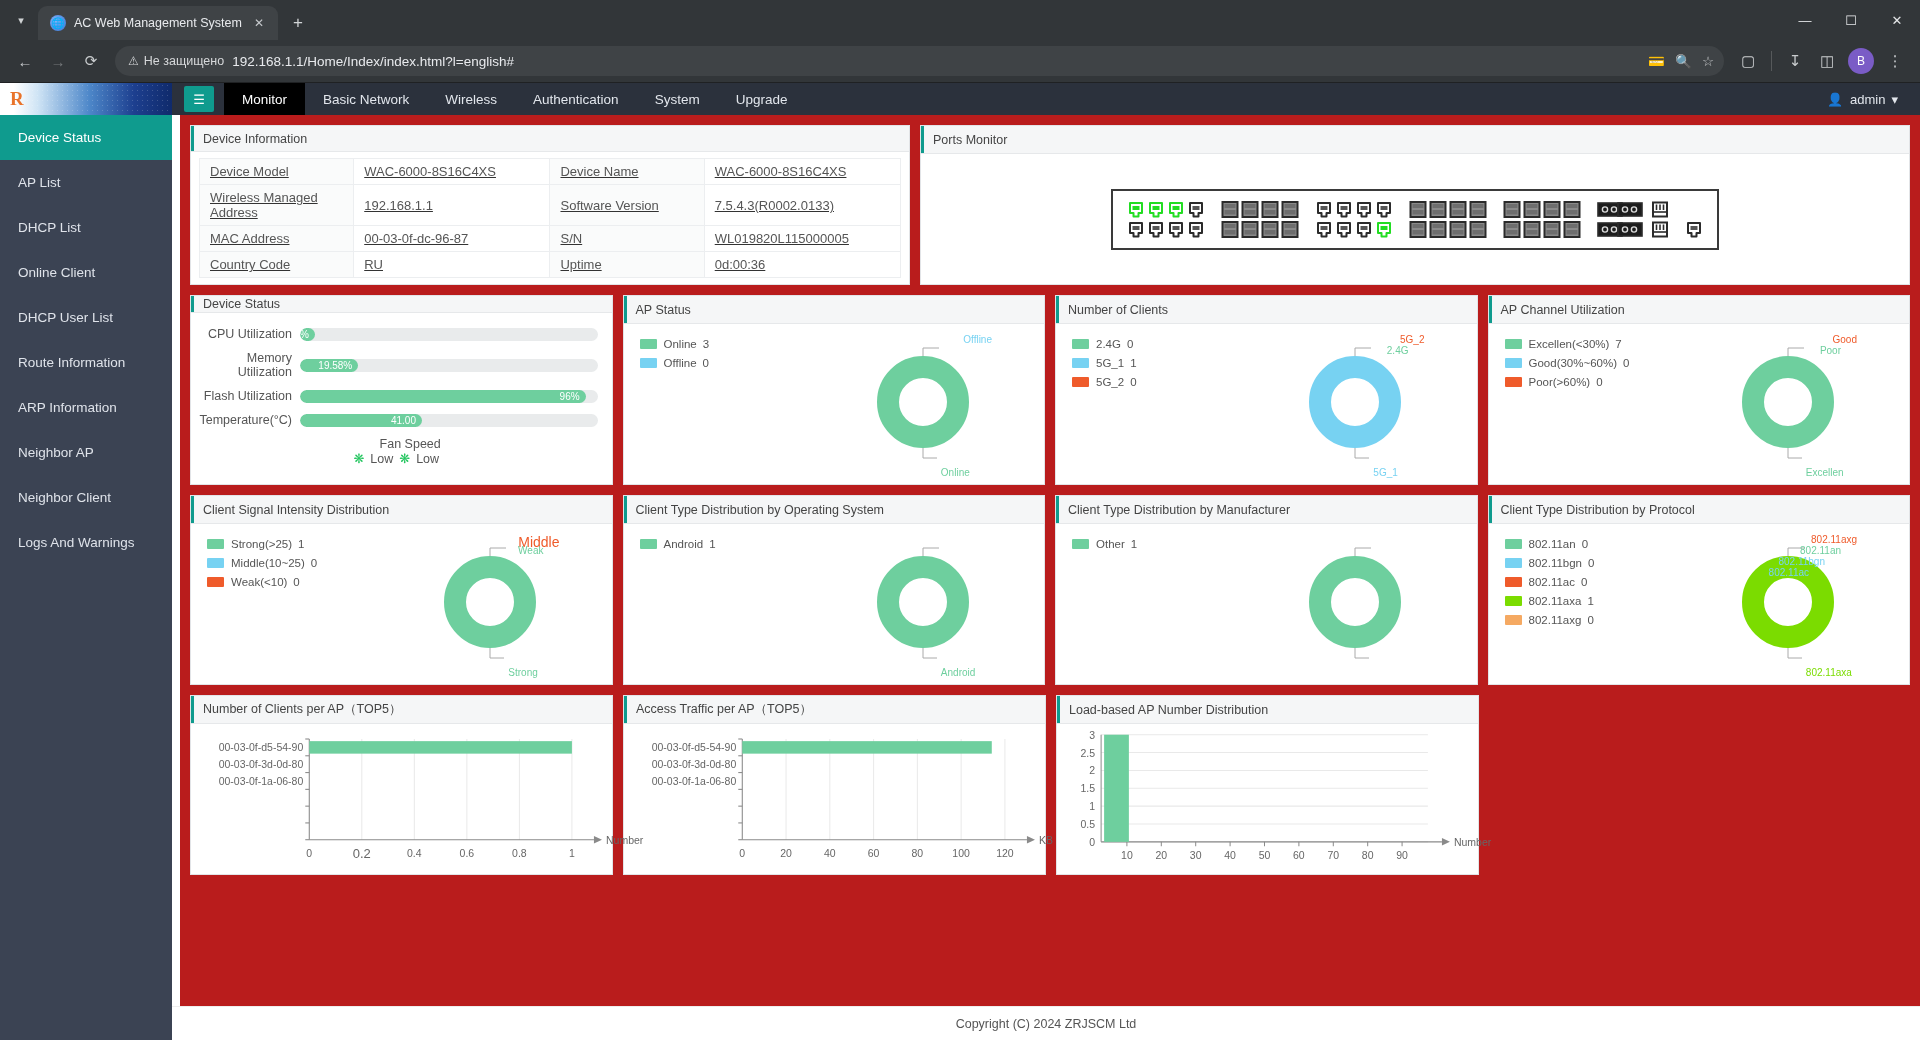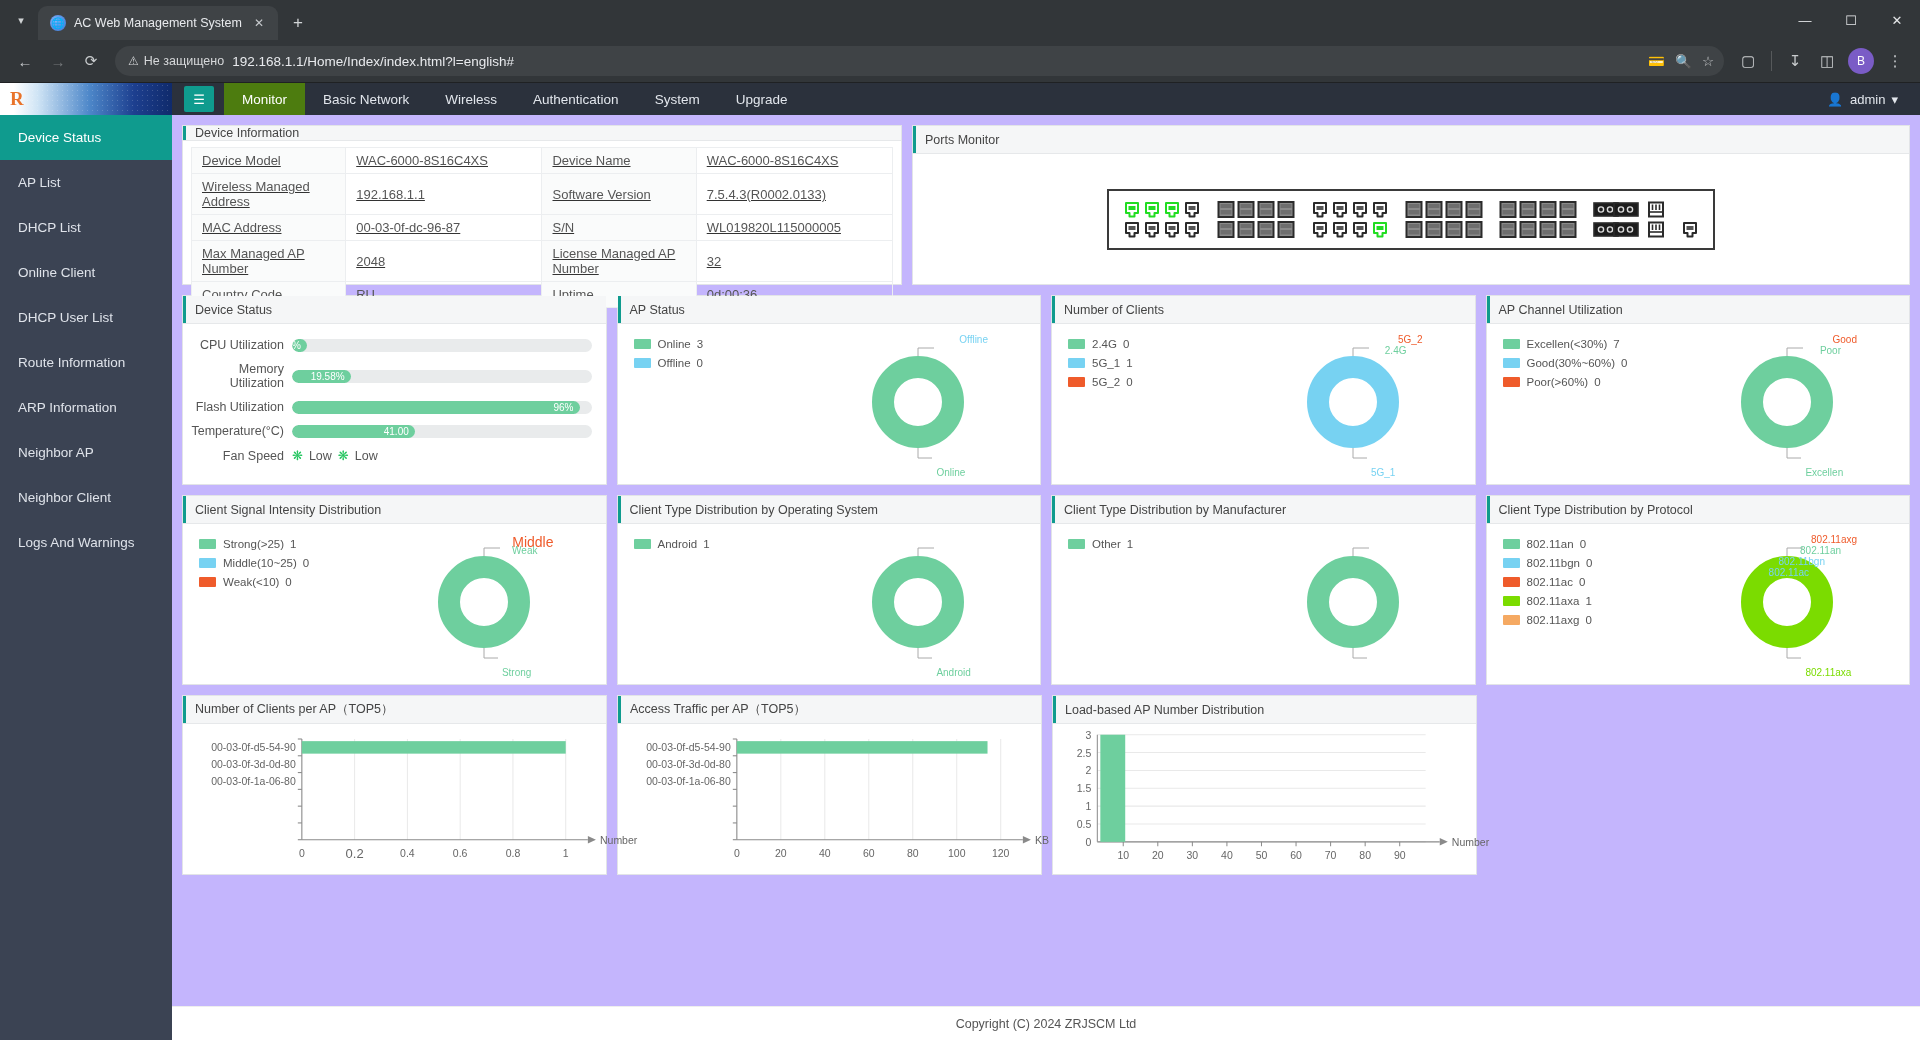--- a/index.html
+++ b/index.html
@@ -103,25 +103,25 @@
   }
   .hamburger {
     width: 30px; margin: 3px 10px 3px 4px; background: #0f9b8e; color: #fff;
     display: flex; align-items: center; justify-content: center; font-size: 13px;
     border-radius: 2px;
   }
   .topnav-item {
     display: flex; align-items: center; padding: 0 18px; color: #e2e6ec; font-size: 13.5px;
     cursor: pointer;
   }
-  .topnav-item.active { background: #4d7c0f; color: #fff; }
+  .topnav-item.active { background: #000000; color: #fff; }
   .topnav-right { margin-left: auto; display: flex; align-items: center; padding-right: 22px;
     color: #e2e6ec; font-size: 13px; gap: 6px; }
 
-  .content { flex: 1; background: #c4b5fd; padding: 10px 10px 0 10px; overflow: hidden; }
+  .content { flex: 1; background: #b91c1c; padding: 10px 10px 0 10px; overflow: hidden; margin-left: 8px; }
 
   
   .panel { background: #fff; border: 1px solid #e2e4e7; display: flex; flex-direction: column; }
   .panel-head {
     height: 28px; background: #f5f6f7; border-bottom: 1px solid #e6e8ea;
     display: flex; align-items: center; padding-left: 12px; font-size: 12.5px; color: #444;
     position: relative;
   }
   .panel-head::before {
     content: ""; position: absolute; left: 0; top: 0; bottom: 0; width: 3px; background: #0f9b8e;
@@ -146,21 +146,21 @@
   .port { width: 18px; height: 17px; position: relative; }
   .port svg { display: block; }
 
   
   .stat-list { padding: 14px 14px 8px 4px; }
   .stat-row { display: flex; align-items: center; margin-bottom: 10px; }
   .stat-label { width: 105px; text-align: right; font-size: 12.5px; color: #555; padding-right: 8px; flex:none;}
   .bar-track { flex: 1; height: 13px; background: #e9ebec; border-radius: 7px; position: relative; overflow:hidden;}
   .bar-fill { height: 100%; background: #6ecf9e; border-radius: 7px; display: flex; align-items: center;
     justify-content: flex-end; padding-right: 6px; color: #fff; font-size: 10px; }
-  .fan-row { display: flex; align-items: center; }
+  .fan-row { display: flex; align-items: center; flex-direction: column; }
   .fan-items { display: flex; align-items: center; gap: 6px; font-size: 12.5px; color: #555; }
   .fan-icon { color: #22c55e; font-size: 13px; }
 
   
   .chart-panel-body { display: flex; padding: 10px 8px 4px 8px; height: 100%; }
   .legend { width: 44%; padding-left: 8px; padding-top: 4px; }
   .legend-row { display: flex; align-items: center; font-size: 11.5px; color: #555; margin-bottom: 7px; }
   .swatch { width: 17px; height: 10px; border-radius: 1px; margin-right: 7px; flex: none; }
   .legend-name { margin-right: 6px; }
   .donut-area { flex: 1; position: relative; }
@@ -292,26 +292,20 @@
                     <td class="k">Wireless Managed Address</td>
                     <td class="v">192.168.1.1</td>
                     <td class="k">Software Version</td>
                     <td class="v">7.5.4.3(R0002.0133)</td>
                   </tr>
                   <tr>
                     <td class="k">MAC Address</td>
                     <td class="v">00-03-0f-dc-96-87</td>
                     <td class="k">S/N</td>
                     <td class="v">WL019820L115000005</td>
-                  </tr>
-                  <tr>
-                    <td class="k">Max Managed AP Number</td>
-                    <td class="v">2048</td>
-                    <td class="k">License Managed AP Number</td>
-                    <td class="v">32</td>
                   </tr>
                   <tr>
                     <td class="k">Country Code</td>
                     <td class="v">RU</td>
                     <td class="k">Uptime</td>
                     <td class="v">0d:00:36</td>
                   </tr>
                 </tbody>
             </table>
           </div>

